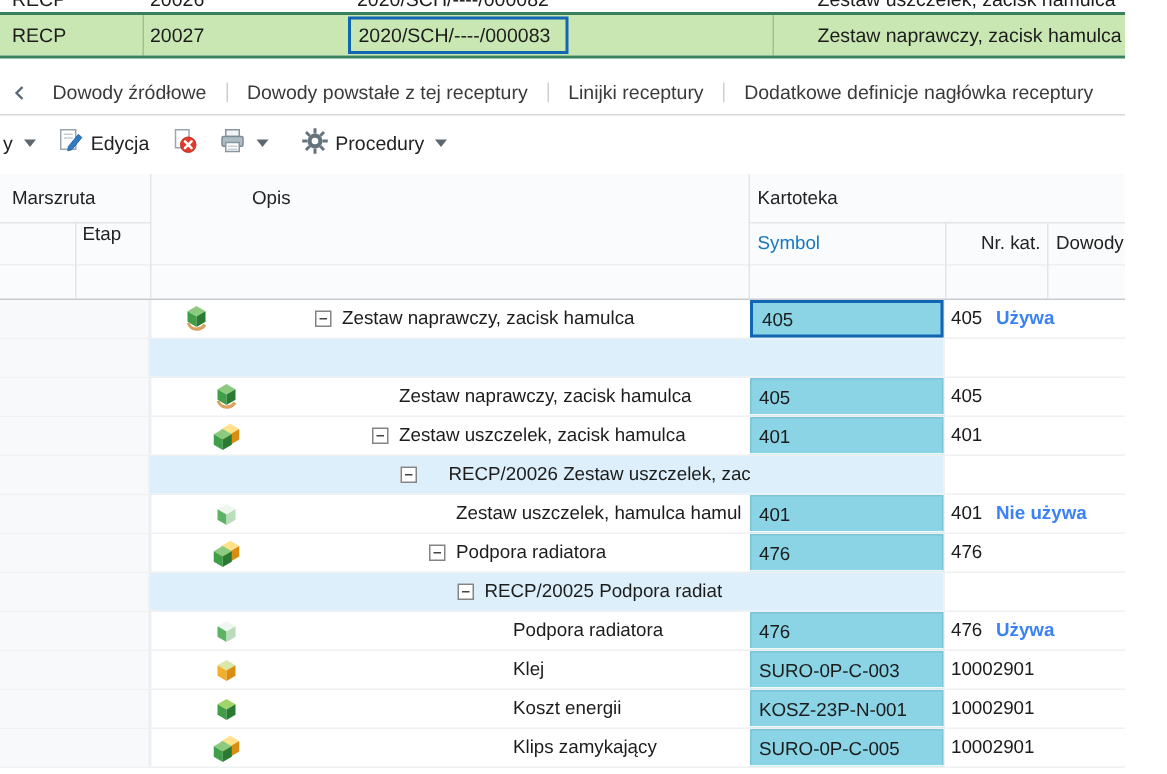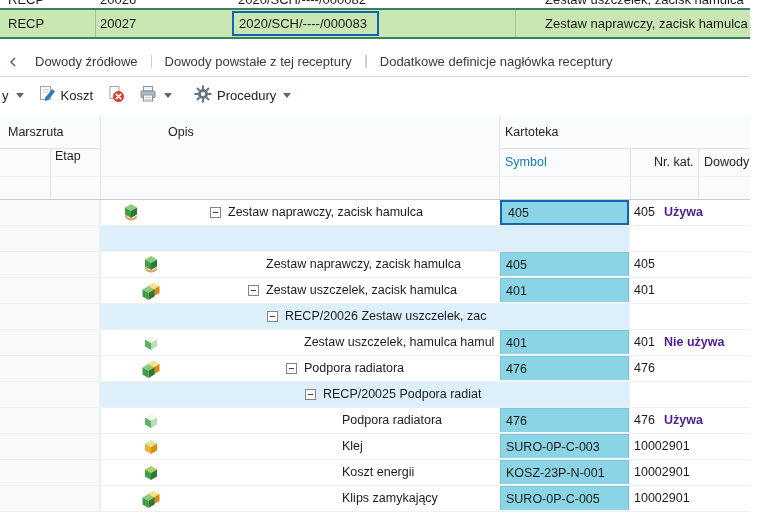--- a/index.html
+++ b/index.html
@@ -65,21 +65,21 @@
               border:1px solid #848484; cursor:pointer; }
   .expander::after { content:""; position:absolute; left:2px; right:2px; top:4px; height:1px; background:#444; }
   .row-label { position:absolute; top:0; line-height:25px; white-space:nowrap; }
   .symbol-cell { position:absolute; left:500px; width:129px; top:0; bottom:0; background:#8ad4e6;
                  display:flex; align-items:center; padding-left:6px; white-space:nowrap;
                  box-shadow: inset 0 -1px 0 rgba(255,255,255,.9), inset 0 0 0 1px rgba(0,60,80,.10);
                  cursor:pointer; }
   .symbol-cell.sel { border:2px solid #1166b3; box-shadow:none; }
   .nrkat-cell { position:absolute; left:634px; top:0; line-height:25px; white-space:nowrap; }
   .note { position:absolute; left:664px; top:0; line-height:25px; white-space:nowrap;
-          color:#4c1d95; font-weight:bold; }
+          color:#3b82f6; font-weight:bold; }
 </style>
 </head>
 <body>
 
 <div class="screen">
 
   <div class="doc-row doc-prev">
     <span class="d-type">RECP</span>
     <span class="d-num">20026</span>
     <span class="d-sym">2020/SCH/----/000082</span>
@@ -104,39 +104,40 @@
   <div class="tabbar">
     <span class="tab-back">
       <svg width="10" height="12" viewBox="0 0 10 12">
           <polyline points="7,2 3,6 7,10" fill="none" stroke="#5a6a78" stroke-width="1.6"></polyline>
         </svg>
     </span>
     <span class="tab">Dowody źródłowe</span>
     <span class="tab-sep"></span>
     <span class="tab">Dowody powstałe z tej receptury</span>
     <span class="tab-sep"></span>
+    <span class="tab">Linijki receptury</span>
     <span class="tab-sep"></span>
     <span class="tab">Dodatkowe definicje nagłówka receptury</span>
   </div>
 
   <div class="toolbar">
     <div class="tb-item">
       <span>y</span>
         <span class="chev"></span>
     </div>
     <div class="tb-item">
       <span>
         <svg width="18" height="18" viewBox="0 0 18 18">
           <rect x="2.5" y="1.5" width="10" height="13" fill="#fff" stroke="#9aa6ae"></rect>
           <rect x="4.5" y="4" width="6" height="1" fill="#c3ccd1"></rect>
           <rect x="4.5" y="6.5" width="6" height="1" fill="#c3ccd1"></rect>
           <path d="M7.5 12.8 L14.2 4.6 L16.6 6.6 L9.9 14.8 L7.2 15.5 Z" fill="#2e7bc4" stroke="#1d5d9e" stroke-width="0.6"></path>
         </svg>
       </span>
-      <span>Koszt</span>
+      <span>Edycja</span>
     </div>
     <div class="tb-item">
       <span>
         <svg width="18" height="18" viewBox="0 0 18 18">
           <rect x="3" y="1.5" width="9" height="12" fill="#fff" stroke="#9aa6ae"></rect>
           <circle cx="11.5" cy="11.5" r="5.2" fill="#e23b2e" stroke="#b02318" stroke-width="0.5"></circle>
           <path d="M9.3 9.3 L13.7 13.7 M13.7 9.3 L9.3 13.7" stroke="#fff" stroke-width="1.7" stroke-linecap="round"></path>
         </svg>
       </span>
     </div>
@@ -260,21 +261,21 @@
     <span class="symbol-cell">401</span>
     <span class="nrkat-cell">401</span>
 
   </div>
       <div class="tree-row row-blue">
     <div class="blue-band"></div>
     <div class="cell-left"></div>
     <div class="opis-clip">
 
       <span class="expander" style="left: 267px;"></span>
-      <span class="row-label" style="left: 285px; text-align: right;">RECP/20026 Zestaw uszczelek, zac</span>
+      <span class="row-label" style="left: 299px; text-align: right;">RECP/20026 Zestaw uszczelek, zac</span>
     </div>
 
   </div>
       <div class="tree-row">
 
     <div class="cell-left"></div>
     <div class="opis-clip">
       <span class="row-icon" style="left: 142px;"><svg width="18" height="18" viewBox="0 0 18 18">
               <g transform="translate(3,2)">
                 <polygon points="0,3.5 6,0 12,3.5 6,7" fill="#eef7ee"></polygon>

